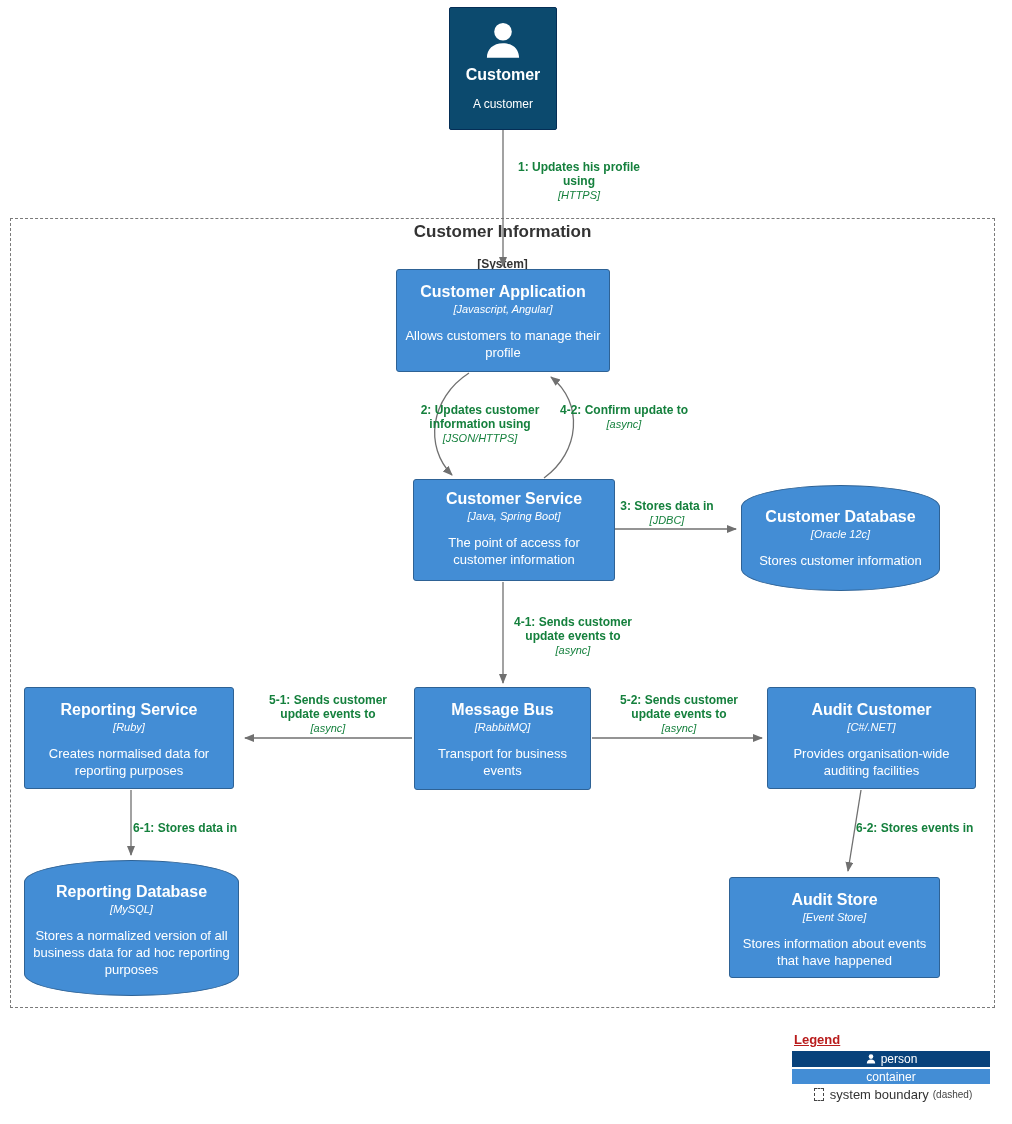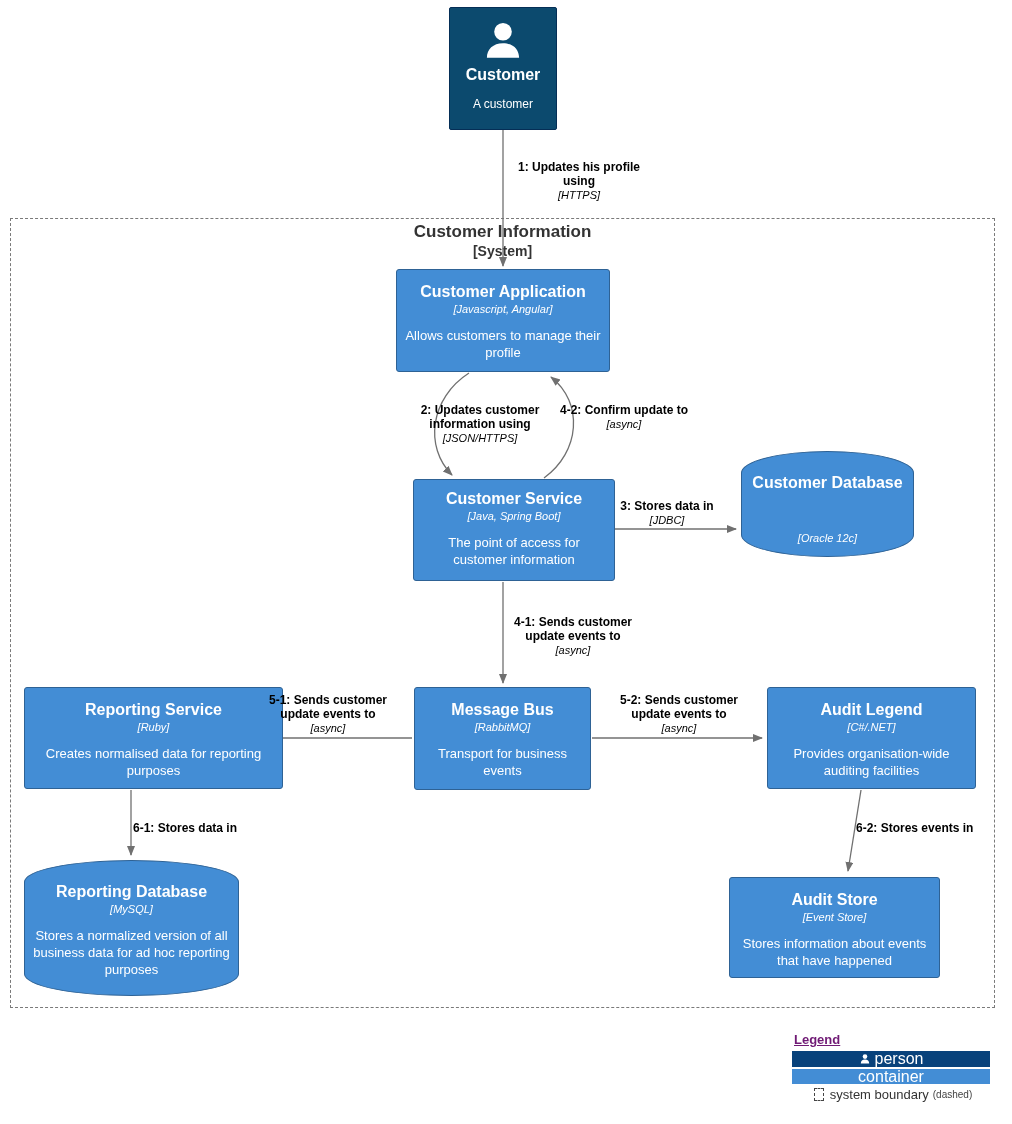--- a/index.html
+++ b/index.html
@@ -4,49 +4,49 @@
 <style>
   html,body{margin:0;padding:0;background:#fff;}
   .canvas{position:relative;width:1012px;height:1124px;background:#ffffff;
     font-family:"Liberation Sans",sans-serif;overflow:hidden;}
 
   
   .boundary{position:absolute;left:10px;top:218px;width:985px;height:790px;
     border:1.5px dashed #7a7a7a;box-sizing:border-box;background:transparent;}
   .boundary-head{position:absolute;left:10px;top:222px;width:985px;text-align:center;color:#333;}
   .boundary-title{font-size:17px;font-weight:bold;}
-  .boundary-subtitle{font-size:14px;font-weight:bold;margin-top:1px;}
+  .boundary-subtitle{font-size:12px;font-weight:bold;margin-top:15px;}
 
   
   svg.edges{position:absolute;left:0;top:0;z-index:2;}
   svg.edges path.edge{stroke:#707070;stroke-width:1.3;fill:none;}
 
   
   .node{position:absolute;box-sizing:border-box;z-index:3;color:#fff;text-align:center;
     background:#438dd5;border:1px solid #2e6295;border-radius:3px;
     padding:13px 8px 8px;display:flex;flex-direction:column;align-items:center;}
   .node-title{font-size:16px;font-weight:bold;line-height:1.15;}
   .node-tech{font-size:11px;font-style:italic;margin-top:2px;}
   .node-desc{font-size:13px;margin-top:13px;line-height:1.28;}
   .person-box{background:#0c4a6e;border-color:#052e56;border-radius:2px;padding-top:10px;}
   .person-box .node-desc{font-size:12px;margin-top:13px;}
   .person-icon{margin-bottom:2px;}
   .cylinder{border-radius:50% / 22px;padding-top:22px;}
 
   
-  .edge-label{position:absolute;z-index:4;text-align:center;color:#000000;}
+  .edge-label{position:absolute;z-index:4;text-align:center;color:#15803d;}
   .edge-text{font-size:12px;font-weight:bold;line-height:1.18;}
   .edge-tech{font-size:11px;font-style:italic;line-height:1.3;font-weight:normal;}
   .edge-label.left-align{text-align:left;white-space:nowrap;}
 
   
   .legend{position:absolute;left:792px;top:1032px;width:198px;z-index:5;color:#222;}
-  .legend-title{font-size:13px;font-weight:bold;text-decoration:underline;margin:0 0 4px 2px;color:#701a75;}
+  .legend-title{font-size:13px;font-weight:bold;text-decoration:underline;margin:0 0 4px 2px;color:#b91c1c;}
   .legend-row{box-sizing:border-box;width:198px;display:flex;align-items:center;justify-content:center;
-    color:#fff;font-size:16px;margin-bottom:2px;}
+    color:#fff;font-size:12px;margin-bottom:2px;}
   .legend-person{background:#08427b;height:16px;}
   .legend-person svg{margin-right:4px;}
   .legend-container{background:#438dd5;height:15px;}
   .legend-boundary{background:transparent;color:#333;font-size:13px;justify-content:center;padding-left:4px;height:16px;}
   .boundary-chip{display:inline-block;width:8px;height:11px;border:1px dashed #444;margin-right:6px;}
   .legend-boundary-note{font-size:10px;color:#444;margin-left:4px;}
 </style>
 </head>
 <body>
 
@@ -89,40 +89,40 @@
     <div class="node-tech">[Javascript, Angular]</div>
     <div class="node-desc">Allows customers to manage their profile</div>
   </div>
 
   <div class="node" style="left:413px;top:479px;width:202px;height:102px;padding-top:10px;">
     <div class="node-title">Customer Service</div>
     <div class="node-tech">[Java, Spring Boot]</div>
     <div class="node-desc">The point of access for customer information</div>
   </div>
 
-  <div class="node cylinder" style="left:741px;top:451px;width:173px;height:106px;gap:38px;">
+  <div class="node cylinder" style="left:741px;top:485px;width:199px;height:106px;">
     <div class="node-title">Customer Database</div>
     <div class="node-tech">[Oracle 12c]</div>
     <div class="node-desc">Stores customer information</div>
   </div>
 
   <div class="node" style="left:414px;top:687px;width:177px;height:103px;">
     <div class="node-title">Message Bus</div>
     <div class="node-tech">[RabbitMQ]</div>
     <div class="node-desc">Transport for business events</div>
   </div>
 
-  <div class="node" style="left:24px;top:687px;width:259px;height:102px;">
+  <div class="node" style="left:24px;top:687px;width:210px;height:102px;">
     <div class="node-title">Reporting Service</div>
     <div class="node-tech">[Ruby]</div>
     <div class="node-desc">Creates normalised data for reporting purposes</div>
   </div>
 
   <div class="node" style="left:767px;top:687px;width:209px;height:102px;">
-    <div class="node-title">Audit Legend</div>
+    <div class="node-title">Audit Customer</div>
     <div class="node-tech">[C#/.NET]</div>
     <div class="node-desc">Provides organisation-wide auditing facilities</div>
   </div>
 
   <div class="node cylinder" style="left:24px;top:860px;width:215px;height:136px;">
     <div class="node-title">Reporting Database</div>
     <div class="node-tech">[MySQL]</div>
     <div class="node-desc">Stores a normalized version of all business data for ad hoc reporting purposes</div>
   </div>
 

